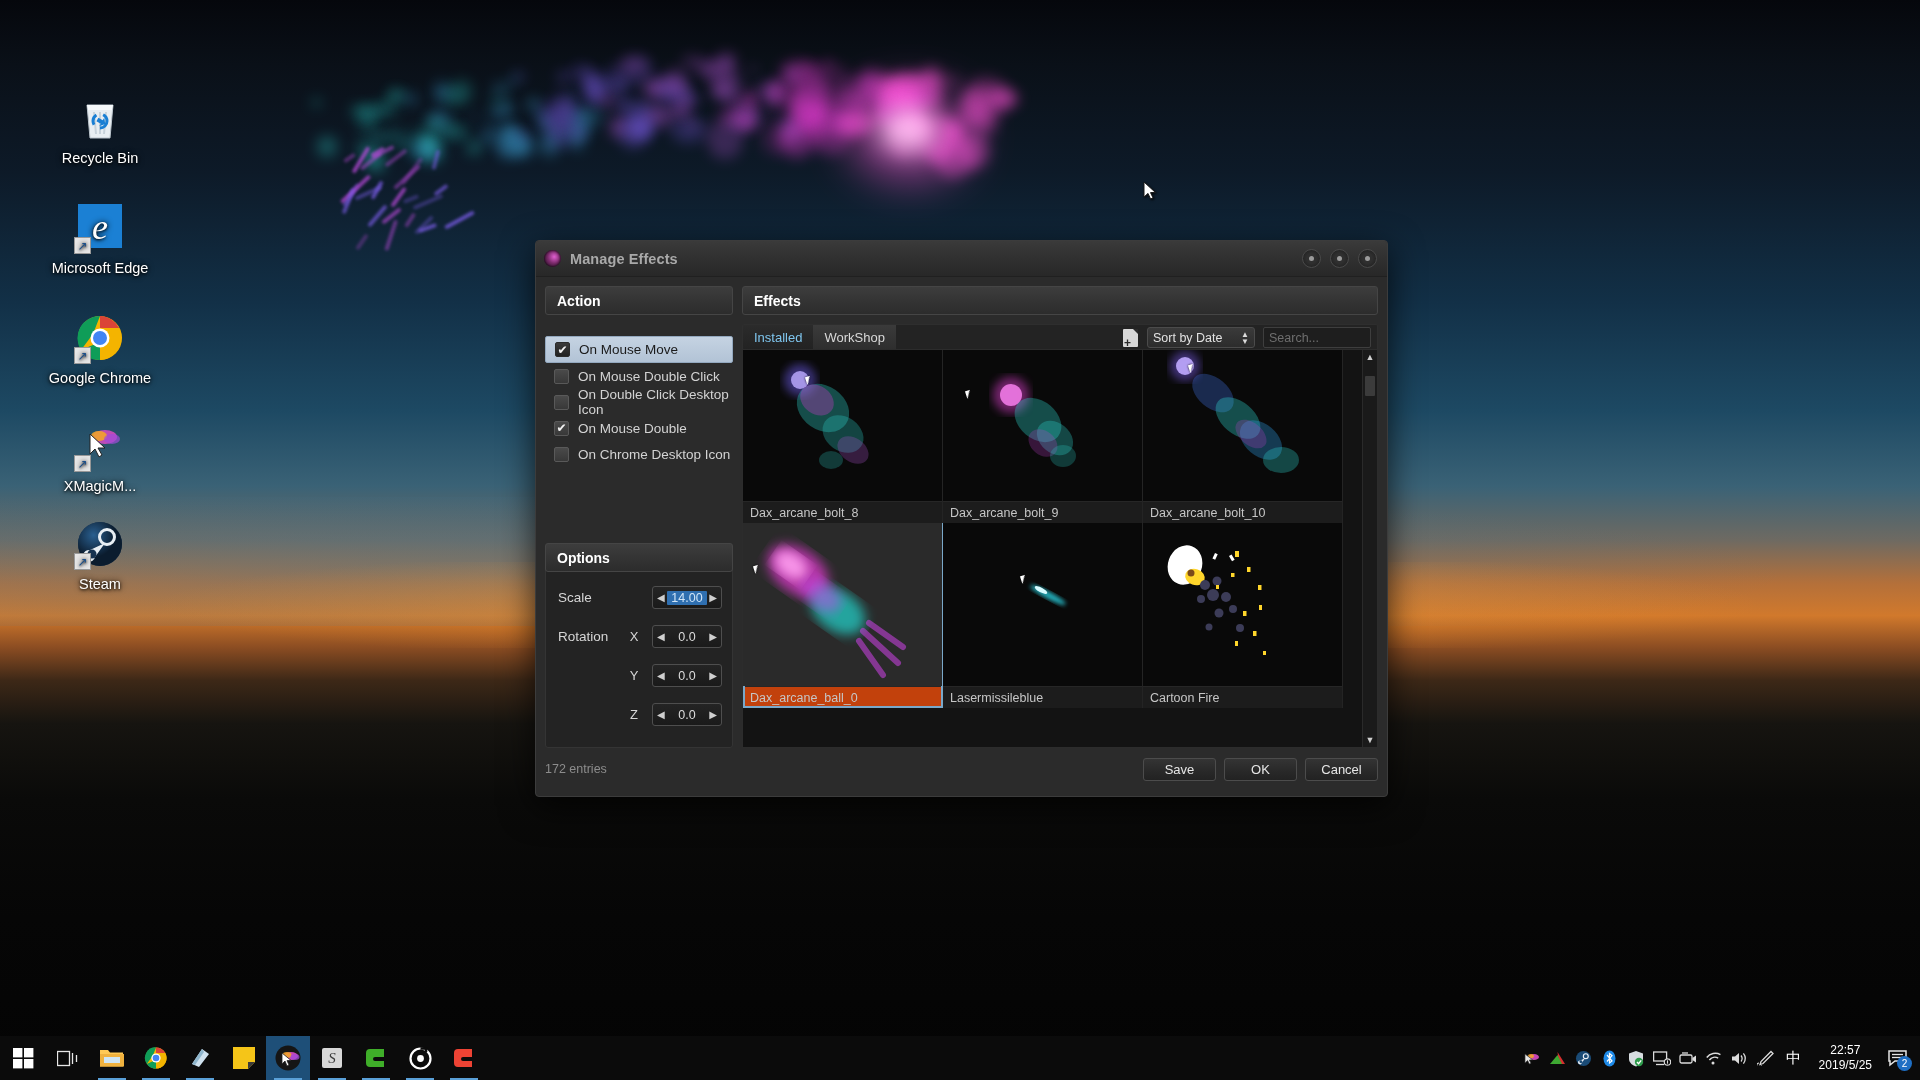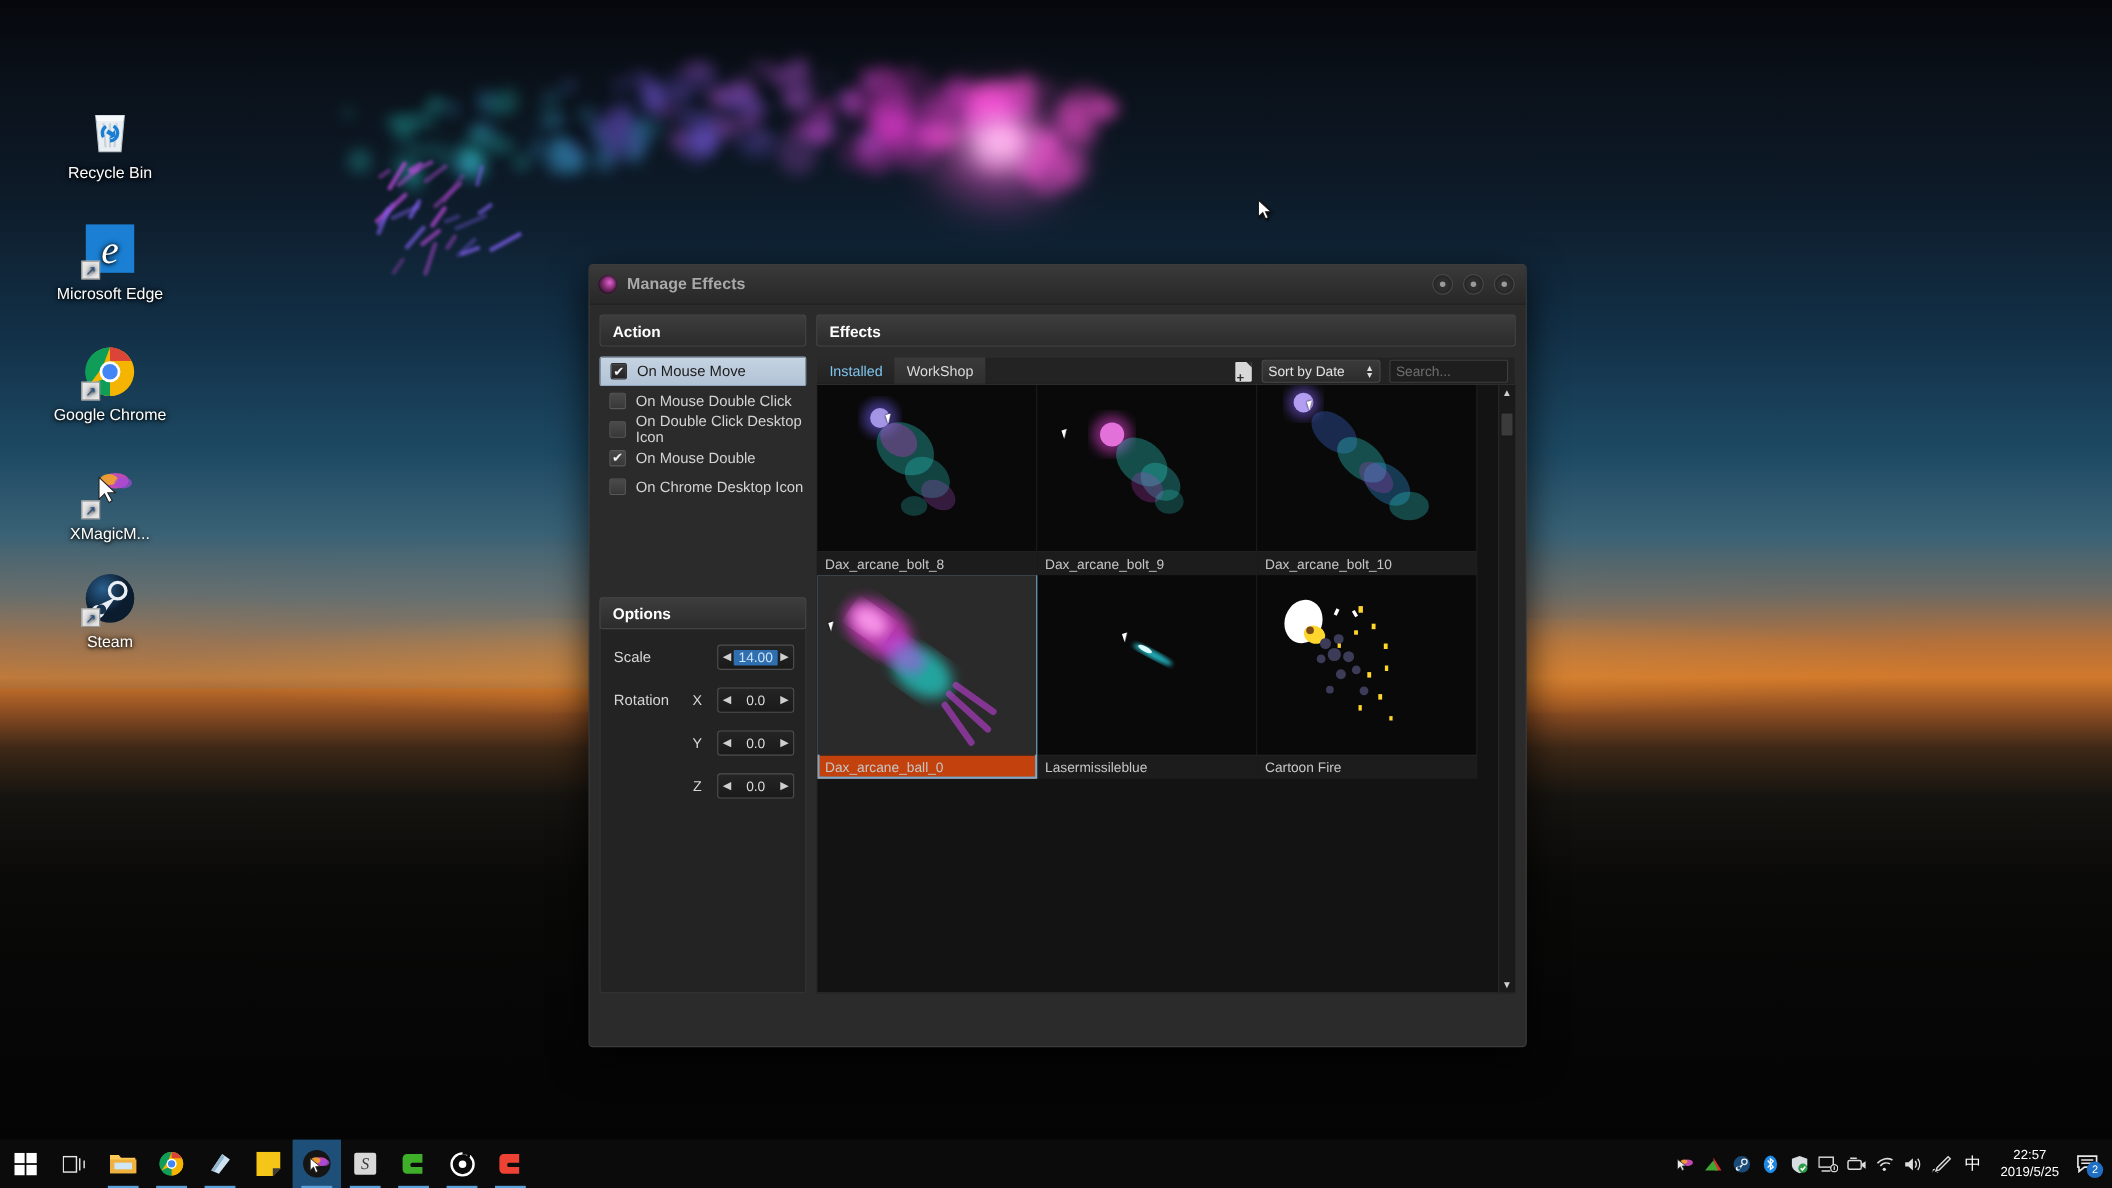--- a/index.html
+++ b/index.html
@@ -55,21 +55,21 @@
   .desk-icon .glyph { width: 52px; height: 52px; margin: 0 auto 6px; position: relative; }
   .shortcut-badge {
     position: absolute; left: 0; bottom: 0; width: 17px; height: 17px;
     background: #e8e8e8; border: 1px solid #9a9a9a;
     display: flex; align-items: center; justify-content: center;
     font-size: 12px; color: #1b4f8a; line-height: 1;
   }
 
   
   #dialog {
-    position: absolute; left: 535px; top: 240px; width: 853px; height: 712px;
+    position: absolute; left: 535px; top: 240px; width: 853px; height: 557px;
     background: #2b2b2b;
     border: 1px solid #3c3c3c;
     border-radius: 4px;
     box-shadow: 0 10px 34px rgba(0,0,0,.75);
     overflow: hidden;
   }
   #titlebar {
     height: 36px; width: 100%;
     background: linear-gradient(to bottom, #3a3a3a 0%, #313131 45%, #282828 100%);
     border-bottom: 1px solid #202020;
@@ -99,21 +99,21 @@
     height: 29px; border-radius: 3px;
     background: linear-gradient(to bottom, #3d3d3d 0%, #343434 50%, #2c2c2c 100%);
     border: 1px solid #454545;
     display: flex; align-items: center; padding-left: 11px;
     color: #ffffff; font-size: 14px; font-weight: bold;
   }
 
   
   #left-col { position: absolute; left: 9px; top: 9px; width: 188px; bottom: 48px; }
   #action-box { height: 213px; }
-  #action-list { margin-top: 9px; }
+  #action-list { margin-top: 21px; }
   .chk-row {
     display: flex; align-items: center; height: 26px; padding-left: 9px;
     border-radius: 2px; color: #d3d3d3; font-size: 13.5px;
   }
   .chk-row.selected {
     background: linear-gradient(to bottom, #c5d3e2 0%, #b2c3d6 100%);
     color: #1b1b1b;
     border: 1px solid #93a8bf;
     height: 27px;
   }
@@ -822,20 +822,28 @@
         </div>
 
         <div id="vscroll">
           <div class="sc-arrow" id="sc-up">▲</div>
           <div id="sc-thumb"></div>
           <div class="sc-arrow" id="sc-down">▼</div>
         </div>
       </div>
     </div>
 
+    <div id="footer">
+      <span id="entries">172 entries</span>
+      <div id="footer-btns">
+        <button class="dlg-btn">Save</button>
+        <button class="dlg-btn">OK</button>
+        <button class="dlg-btn">Cancel</button>
+      </div>
+    </div>
 
   </div>
 </div>
 
 <div id="taskbar">
   <div id="start-btn">
     <svg width="21" height="21" viewBox="0 0 21 21">
       <rect x="0" y="0" width="9.4" height="9.4" fill="#fff"></rect>
         <rect x="11" y="0" width="9.4" height="9.4" fill="#fff"></rect>
       <rect x="0" y="11" width="9.4" height="9.4" fill="#fff"></rect>

